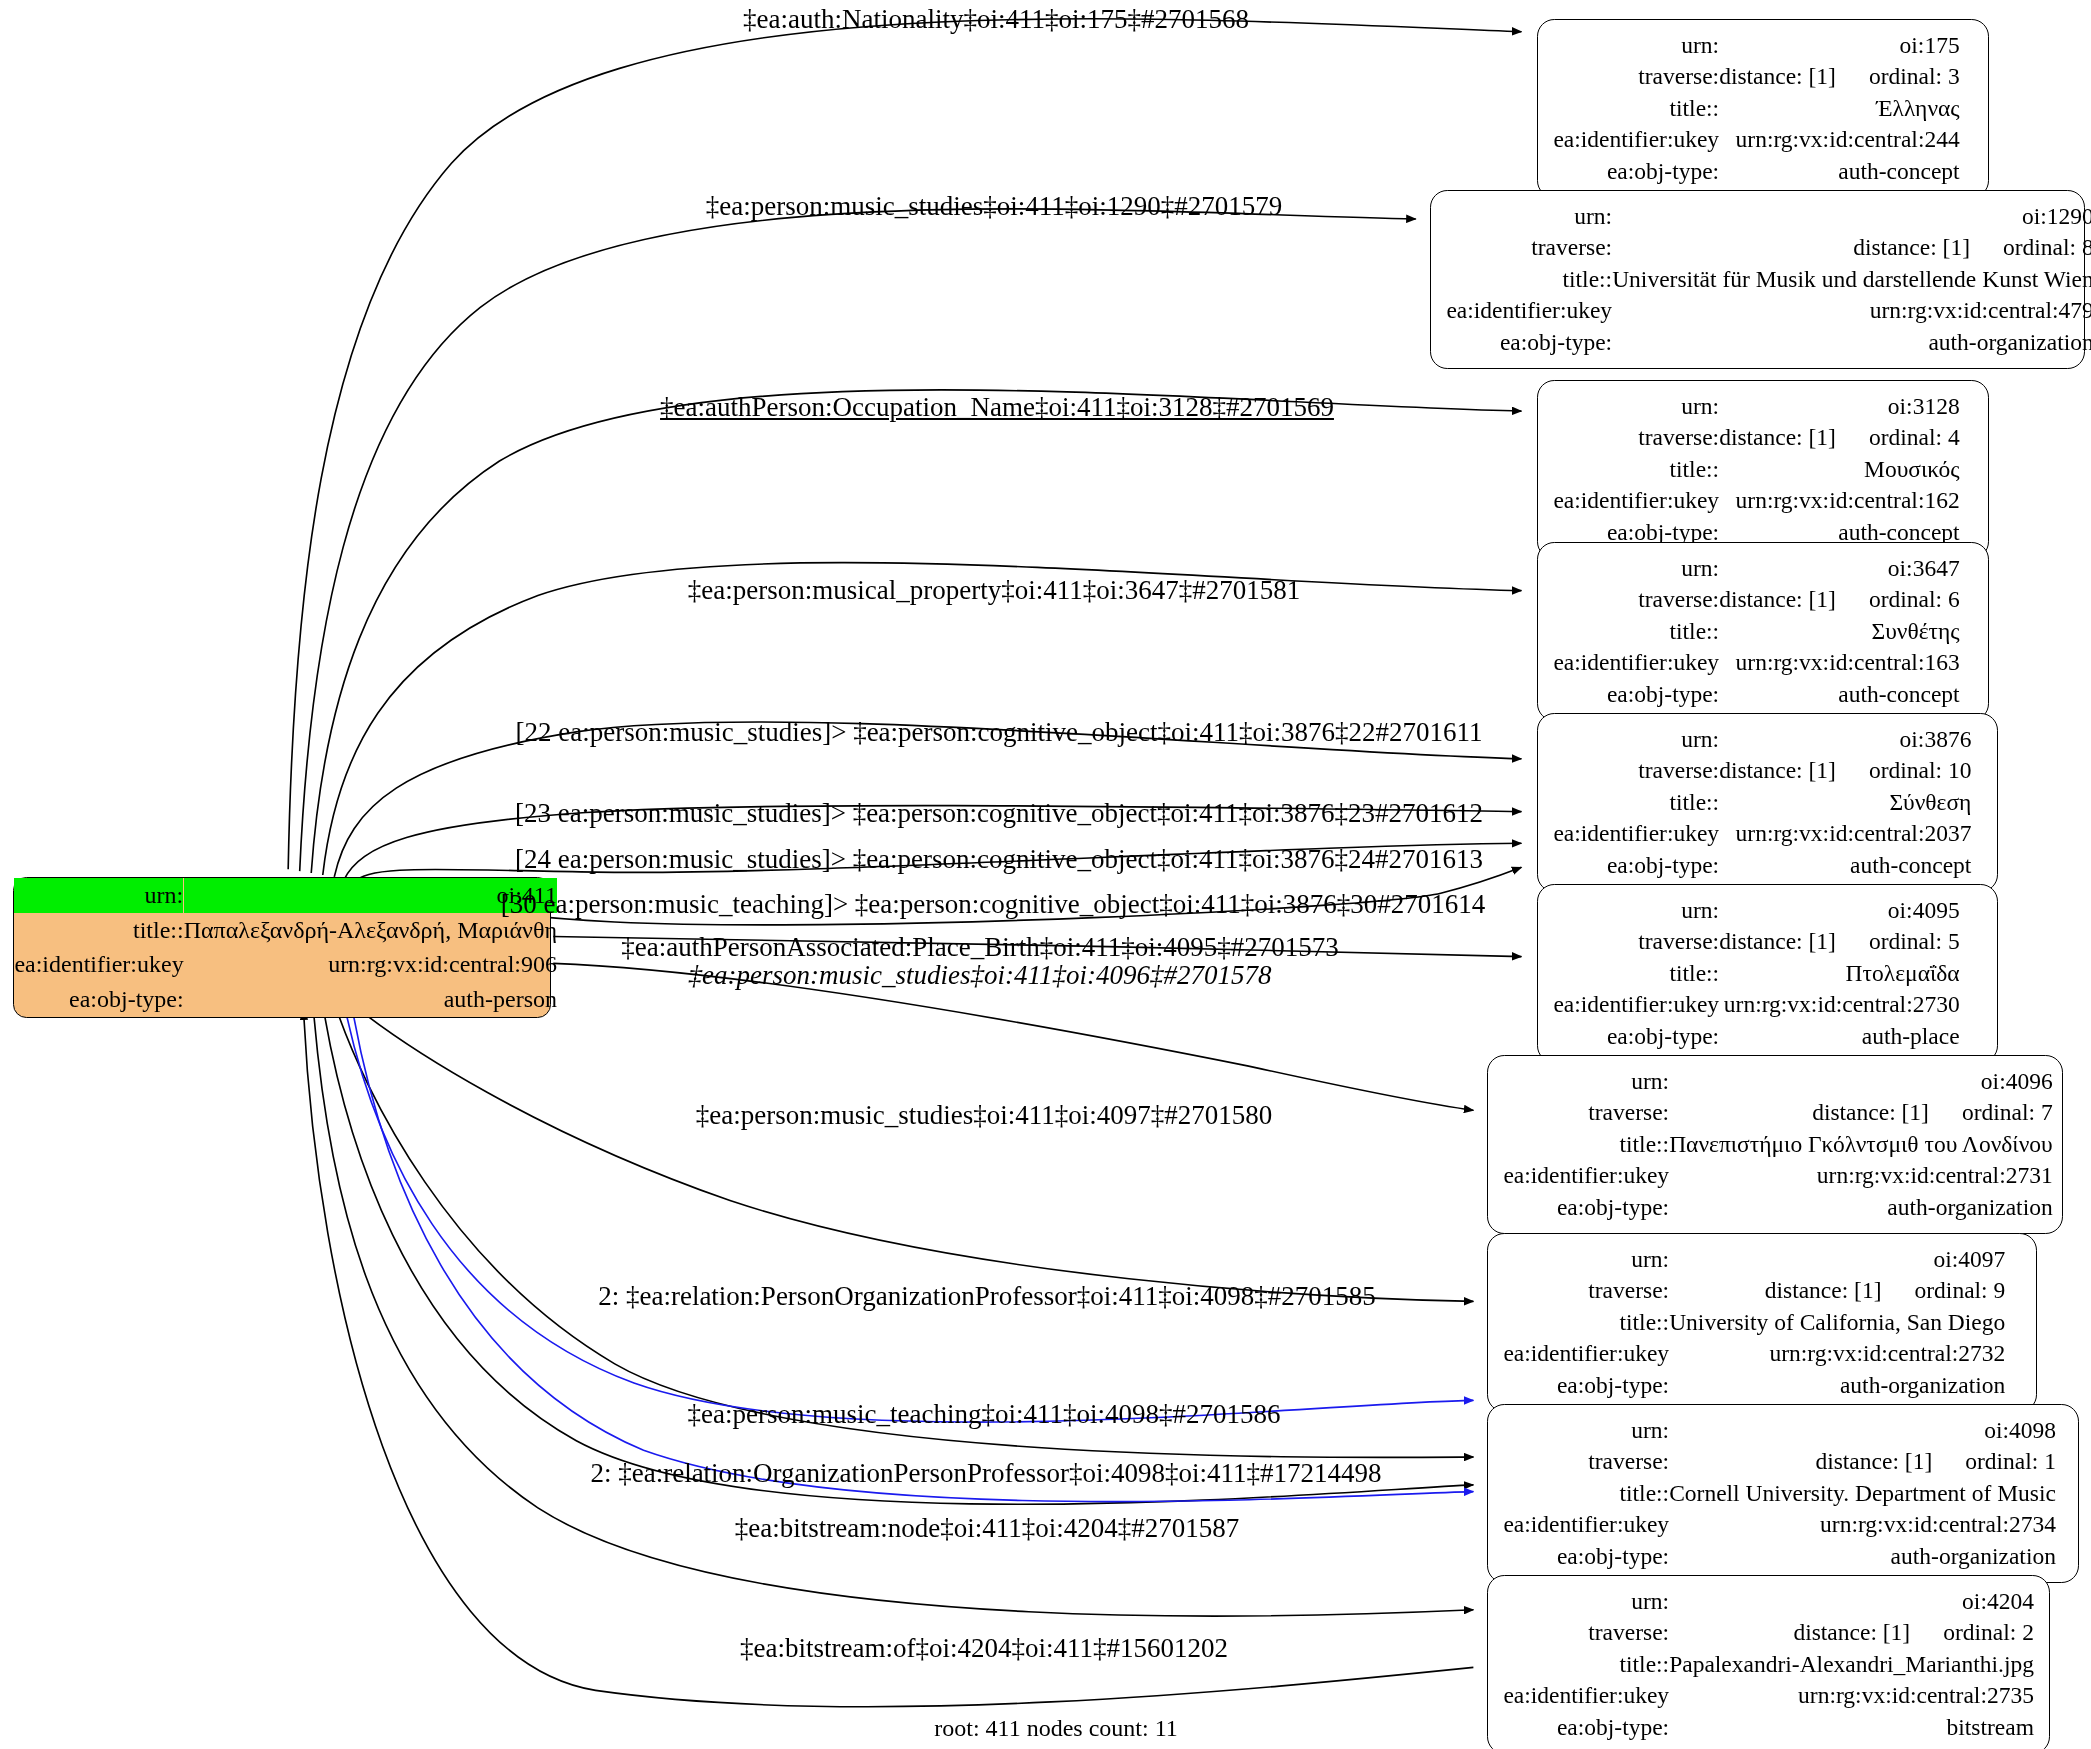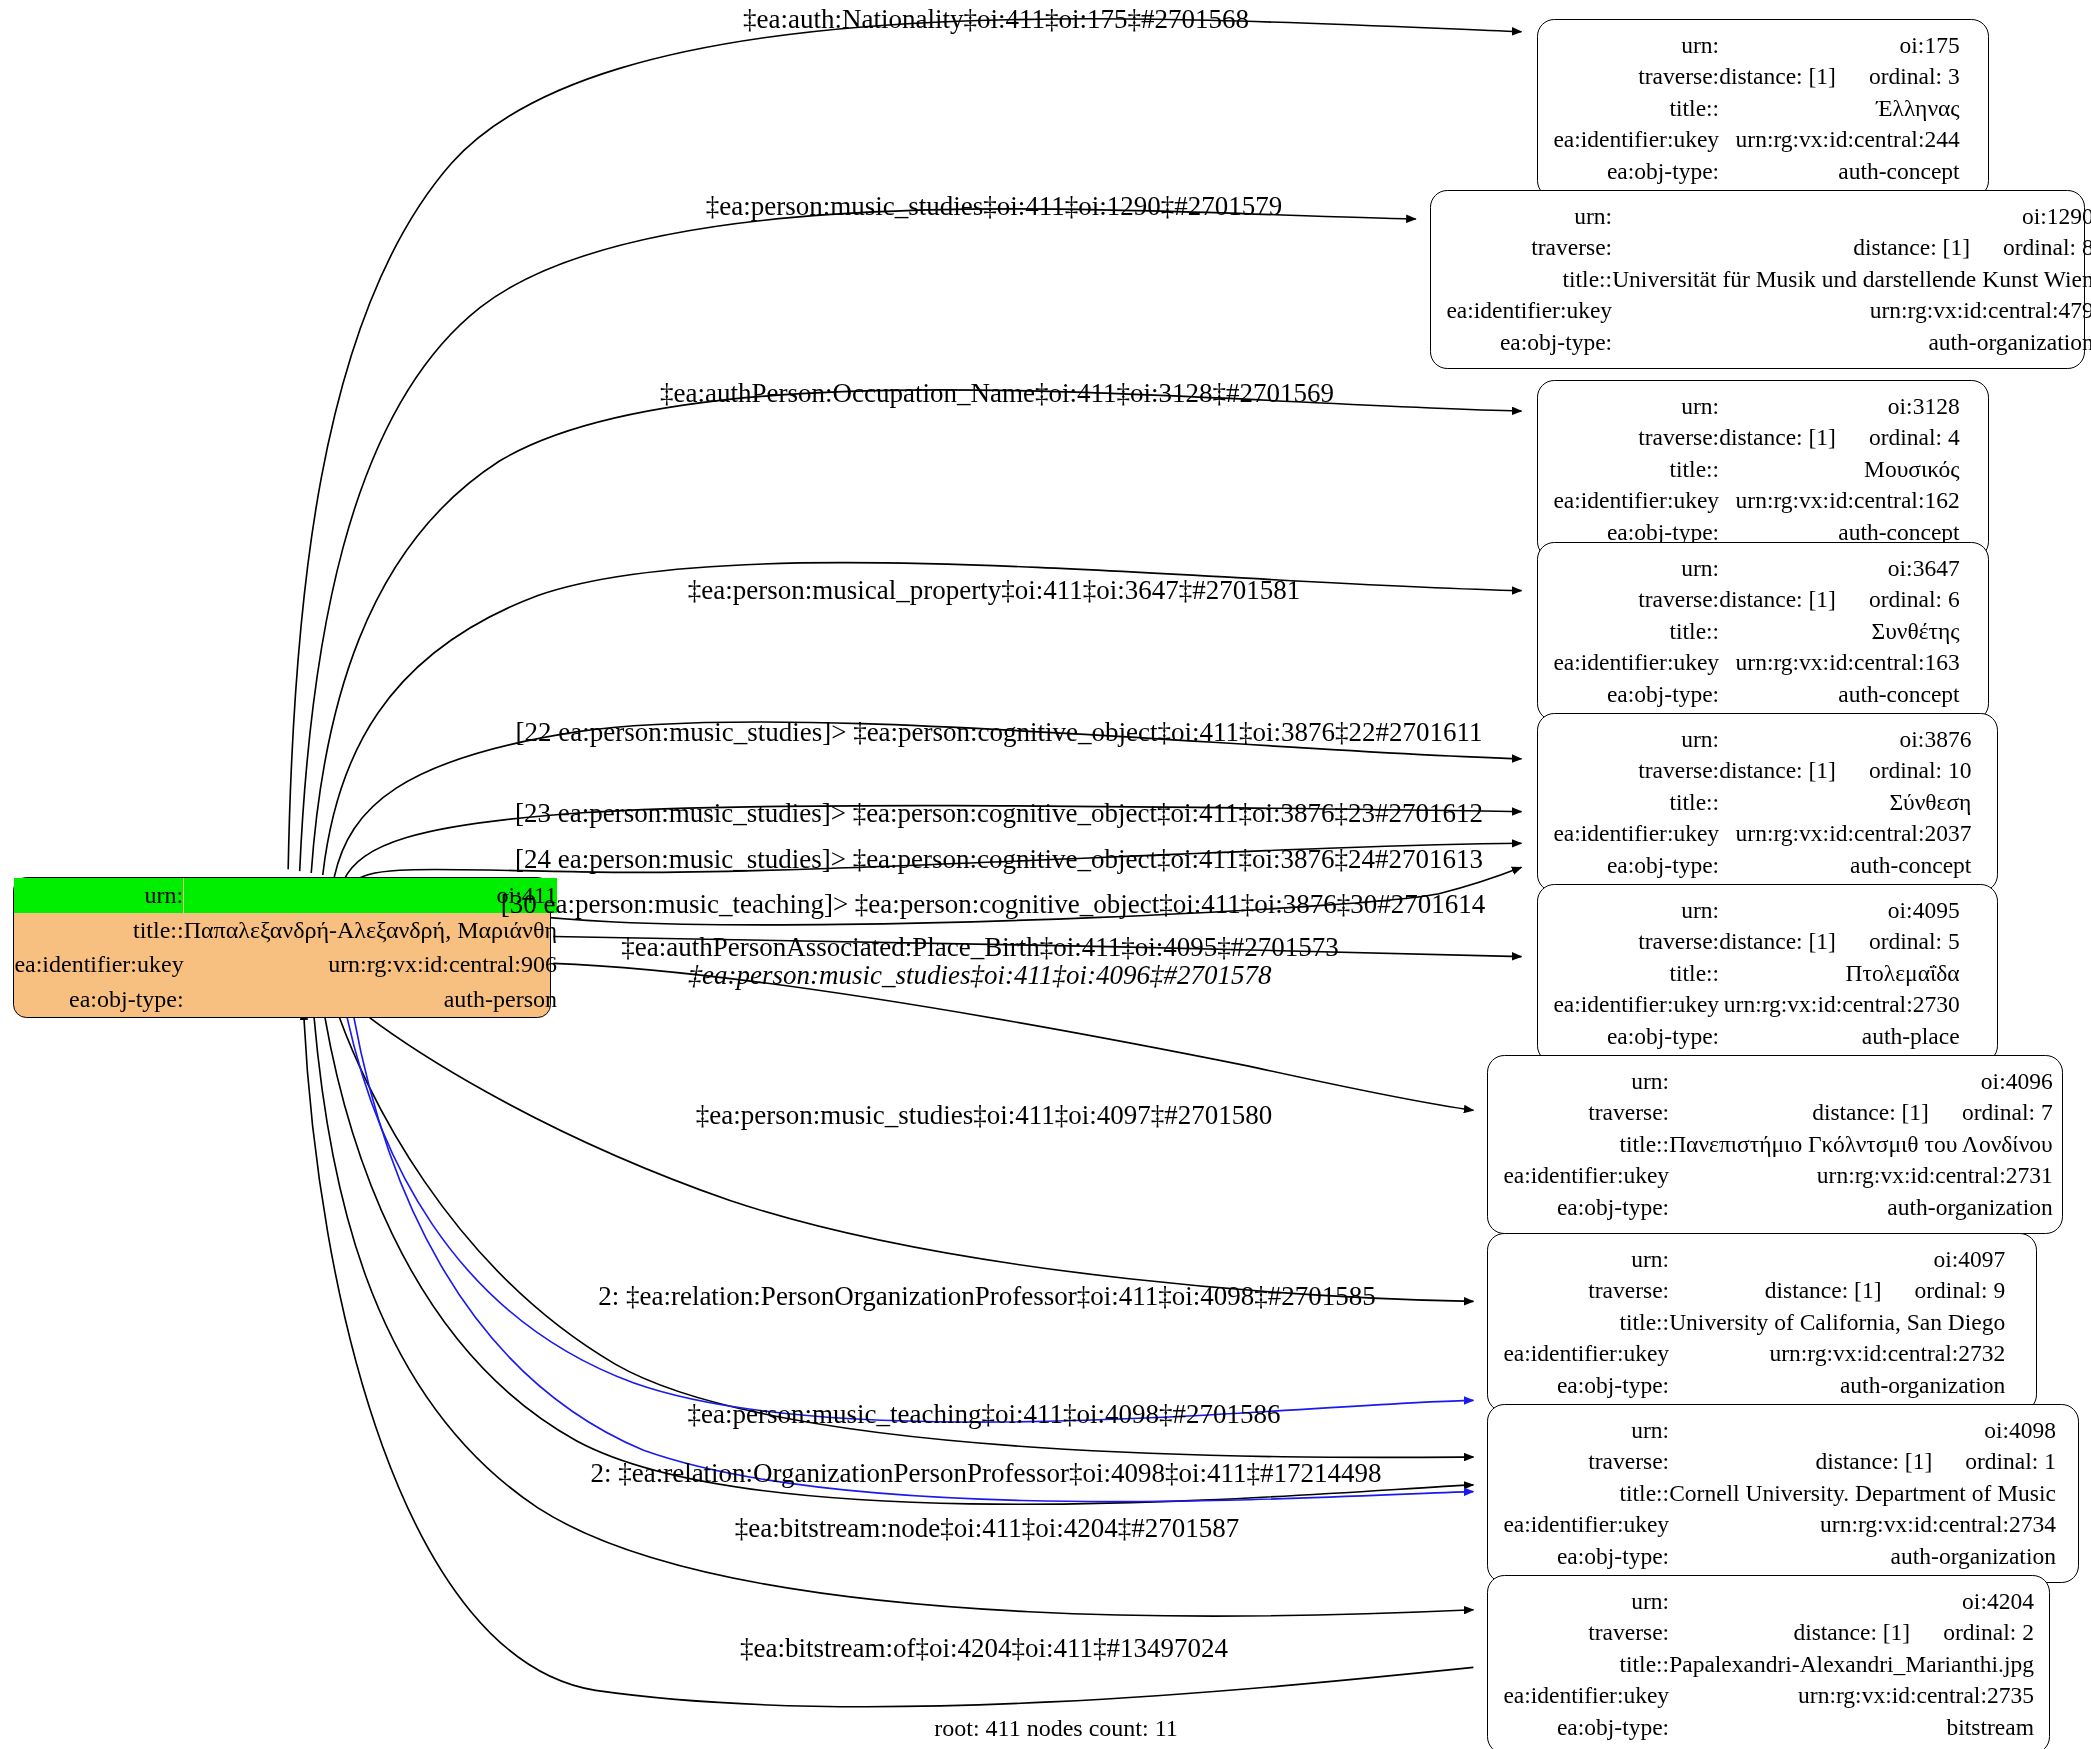--- a/index.html
+++ b/index.html
@@ -420,31 +420,31 @@
       <tr>
             <td class="k">ea:obj-type:</td>
             <td class="v">bitstream</td>
           </tr>
     </tbody>
       </table>
   </div>
 
   <div class="edge-label" style="left:996px; top:5.8px;">‡ea:auth:Nationality‡oi:411‡oi:175‡#2701568</div>
   <div class="edge-label" style="left:994px; top:193px;">‡ea:person:music_studies‡oi:411‡oi:1290‡#2701579</div>
-  <div class="edge-label" style="left:997px; top:380px;">‡ea:authPerson:Occupation_Name‡oi:411‡oi:3128‡#2701569</div>
+  <div class="edge-label" style="left:997px; top:394px;text-decoration:underline;">‡ea:authPerson:Occupation_Name‡oi:411‡oi:3128‡#2701569</div>
   <div class="edge-label" style="left:994px; top:577px;">‡ea:person:musical_property‡oi:411‡oi:3647‡#2701581</div>
   <div class="edge-label" style="left:999px; top:719px;">[22 ea:person:music_studies]&gt; ‡ea:person:cognitive_object‡oi:411‡oi:3876‡22#2701611</div>
   <div class="edge-label" style="left:999px; top:800px;">[23 ea:person:music_studies]&gt; ‡ea:person:cognitive_object‡oi:411‡oi:3876‡23#2701612</div>
   <div class="edge-label" style="left:999px; top:846px;">[24 ea:person:music_studies]&gt; ‡ea:person:cognitive_object‡oi:411‡oi:3876‡24#2701613</div>
   <div class="edge-label" style="left:993px; top:891px;">[30 ea:person:music_teaching]&gt; ‡ea:person:cognitive_object‡oi:411‡oi:3876‡30#2701614</div>
   <div class="edge-label" style="left:980px; top:934px;">‡ea:authPersonAssociated:Place_Birth‡oi:411‡oi:4095‡#2701573</div>
   <div class="edge-label" style="left:980px; top:962px;font-style:italic;">‡ea:person:music_studies‡oi:411‡oi:4096‡#2701578</div>
   <div class="edge-label" style="left:984px; top:1102px;">‡ea:person:music_studies‡oi:411‡oi:4097‡#2701580</div>
   <div class="edge-label" style="left:987px; top:1283px;">2: ‡ea:relation:PersonOrganizationProfessor‡oi:411‡oi:4098‡#2701585</div>
   <div class="edge-label" style="left:984px; top:1401px;">‡ea:person:music_teaching‡oi:411‡oi:4098‡#2701586</div>
   <div class="edge-label" style="left:986px; top:1460px;">2: ‡ea:relation:OrganizationPersonProfessor‡oi:4098‡oi:411‡#17214498</div>
   <div class="edge-label" style="left:987px; top:1515px;">‡ea:bitstream:node‡oi:411‡oi:4204‡#2701587</div>
-  <div class="edge-label" style="left:984px; top:1635px;">‡ea:bitstream:of‡oi:4204‡oi:411‡#13497024</div>
+  <div class="edge-label" style="left:984px; top:1635px;">‡ea:bitstream:of‡oi:4204‡oi:411‡#15601202</div>
 
   <div class="footer-label" style="left:1045px; top:1715px;margin-left:11px;">root: 411 nodes count: 11</div>
 
 </div>
 
 
 </body></html>

